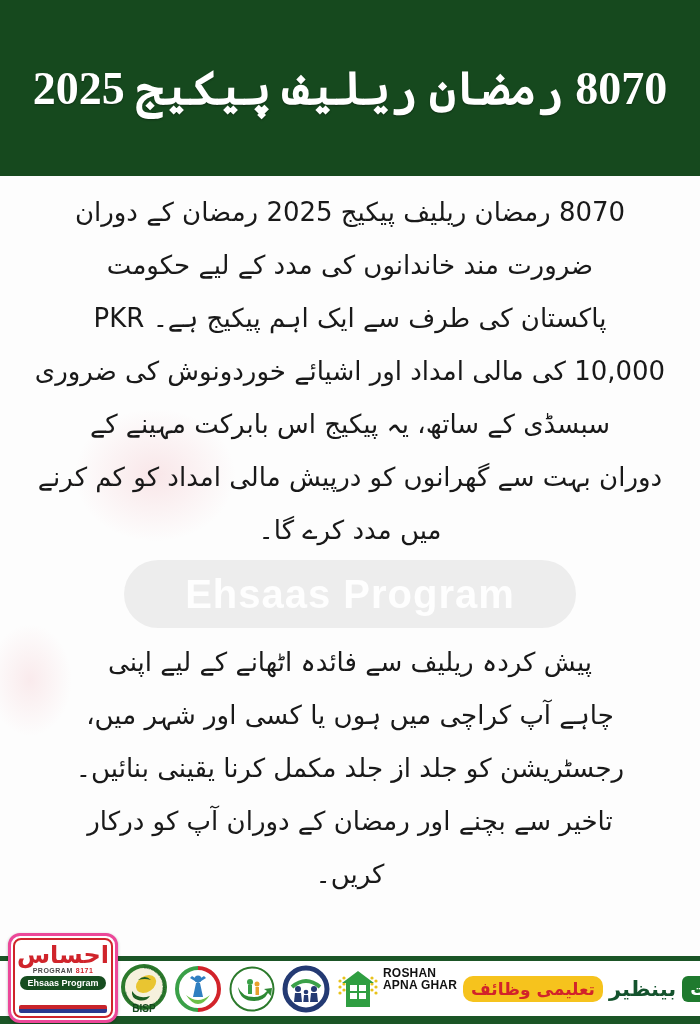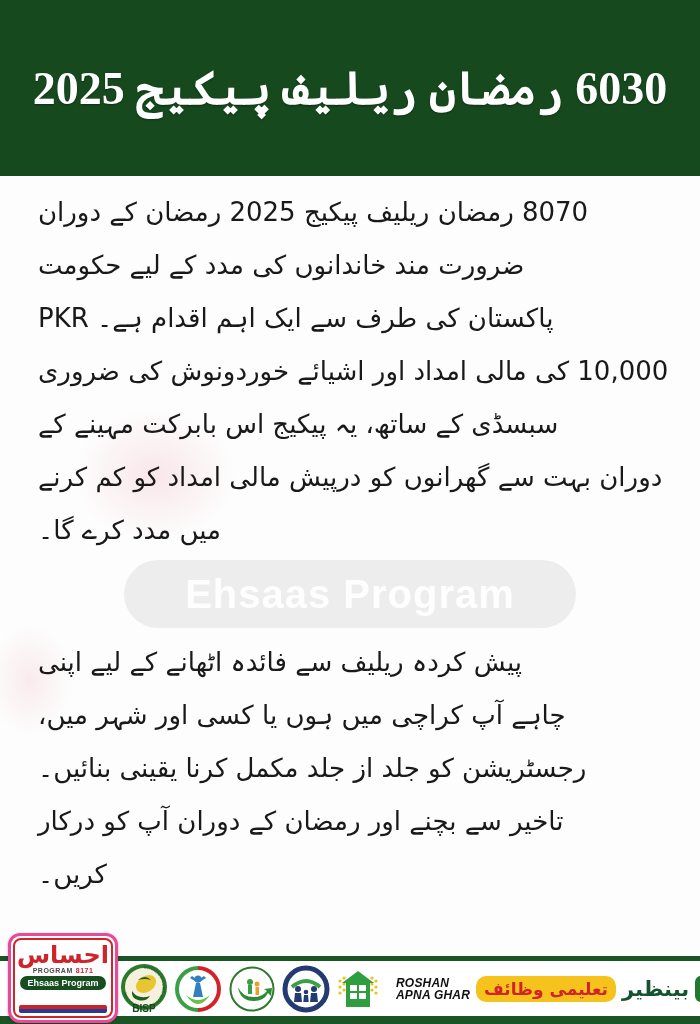--- a/index.html
+++ b/index.html
@@ -12,21 +12,21 @@
   .header{
     position:absolute;top:0;left:0;right:0;height:176px;
     background:#16491e;display:flex;align-items:center;justify-content:center;
   }
   .header-title{
     color:#ffffff;font-size:46px;font-weight:700;direction:rtl;white-space:nowrap;
     font-family:"Liberation Serif","DejaVu Serif",serif;letter-spacing:1px;
     text-shadow:0 1px 2px rgba(0,0,0,.35);
   }
   
-  .para{position:absolute;left:38px;right:26px;text-align:left;}
+  .para{position:absolute;left:26px;right:26px;text-align:center;}
   .p1{top:186px;}
   .p2{top:636px;}
   .urdu-line{
     direction:rtl;font-size:26px;line-height:53px;color:#191919;white-space:nowrap;
     font-family:"DejaVu Sans",sans-serif;font-weight:500;
   }
   
   .watermark{
     position:absolute;top:560px;left:50%;transform:translateX(-50%);
     width:452px;height:68px;background:#ededed;border-radius:34px;
@@ -41,21 +41,21 @@
     background:radial-gradient(closest-side,rgba(232,139,150,.20),rgba(232,139,150,0) 70%);}
   .blob2{left:-30px;top:600px;width:120px;height:160px;
     background:radial-gradient(closest-side,rgba(232,139,150,.16),rgba(232,139,150,0) 70%);}
   
   .footer{
     position:absolute;left:0;right:0;bottom:0;height:55px;background:#ffffff;
     border-top:5px solid #1b5526;border-bottom:8px solid #1b5526;
     display:flex;align-items:center;gap:6px;padding-left:120px;box-sizing:content-box;
   }
   .circle-logo{flex:0 0 auto;}
-  .roshan{display:flex;align-items:center;gap:16px;flex:0 0 auto;font-style:italic;}
+  .roshan{display:flex;align-items:flex-start;gap:3px;flex:0 0 auto;}
   .roshan-text{display:flex;flex-direction:column;line-height:12px;}
   .roshan-line{font-size:12px;font-weight:700;color:#111;letter-spacing:.2px;
     font-family:"Liberation Sans",sans-serif;}
   .badge{
     direction:rtl;font-weight:700;border-radius:6px;padding:3px 8px;white-space:nowrap;
     font-family:"DejaVu Sans",sans-serif;flex:0 0 auto;
   }
   .badge-yellow{background:#f6c31d;color:#d2232a;font-size:17px;border-radius:10px;}
   .badge-green{background:#1f7a2e;color:#ffffff;font-size:17px;}
   .benazir-word{
@@ -88,30 +88,30 @@
     position:absolute;left:4px;right:4px;bottom:3px;height:8px;border-radius:2px;
     background:linear-gradient(to bottom,#c8242b 0 55%,#2b3990 55% 100%);
   }
 </style>
 </head>
 <body>
 
 <div class="page">
 
   <div class="header">
-    <div class="header-title">6030 رمضان ریلیف پیکیج 2025</div>
+    <div class="header-title">8070 رمضان ریلیف پیکیج 2025</div>
   </div>
 
   <div class="blob blob1"></div>
   <div class="blob blob2"></div>
 
   <div class="para p1">
     <div class="urdu-line">8070 رمضان ریلیف پیکیج 2025 رمضان کے دوران</div>
     <div class="urdu-line">ضرورت مند خاندانوں کی مدد کے لیے حکومت</div>
-    <div class="urdu-line">پاکستان کی طرف سے ایک اہم اقدام ہے۔ PKR</div>
+    <div class="urdu-line">پاکستان کی طرف سے ایک اہم پیکیج ہے۔ PKR</div>
     <div class="urdu-line">10,000 کی مالی امداد اور اشیائے خوردونوش کی ضروری</div>
     <div class="urdu-line">سبسڈی کے ساتھ، یہ پیکیج اس بابرکت مہینے کے</div>
     <div class="urdu-line">دوران بہت سے گھرانوں کو درپیش مالی امداد کو کم کرنے</div>
     <div class="urdu-line">میں مدد کرے گا۔</div>
   </div>
 
   <div class="watermark">
     <div class="watermark-text">Ehsaas Program</div>
   </div>
 

